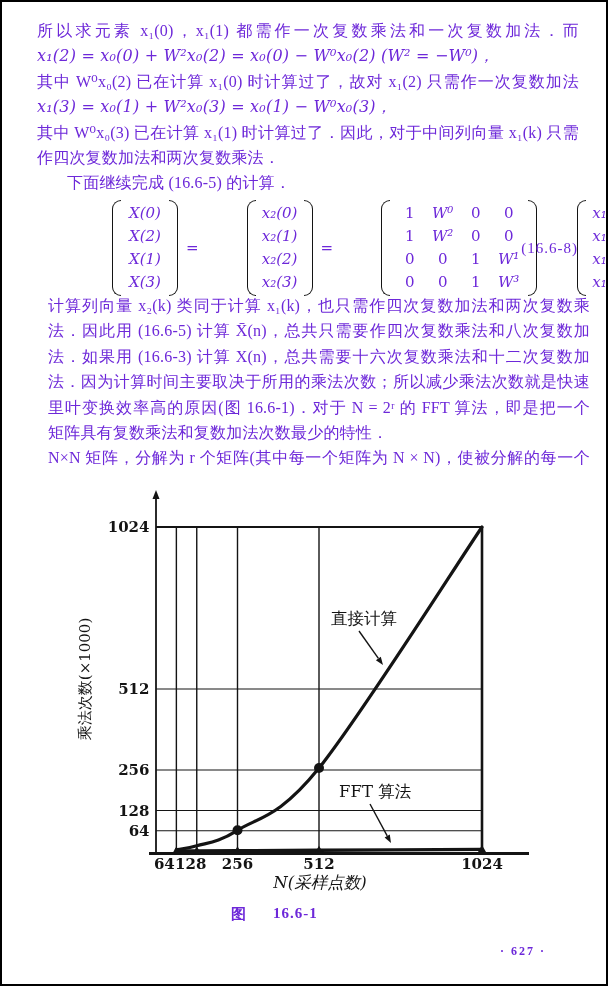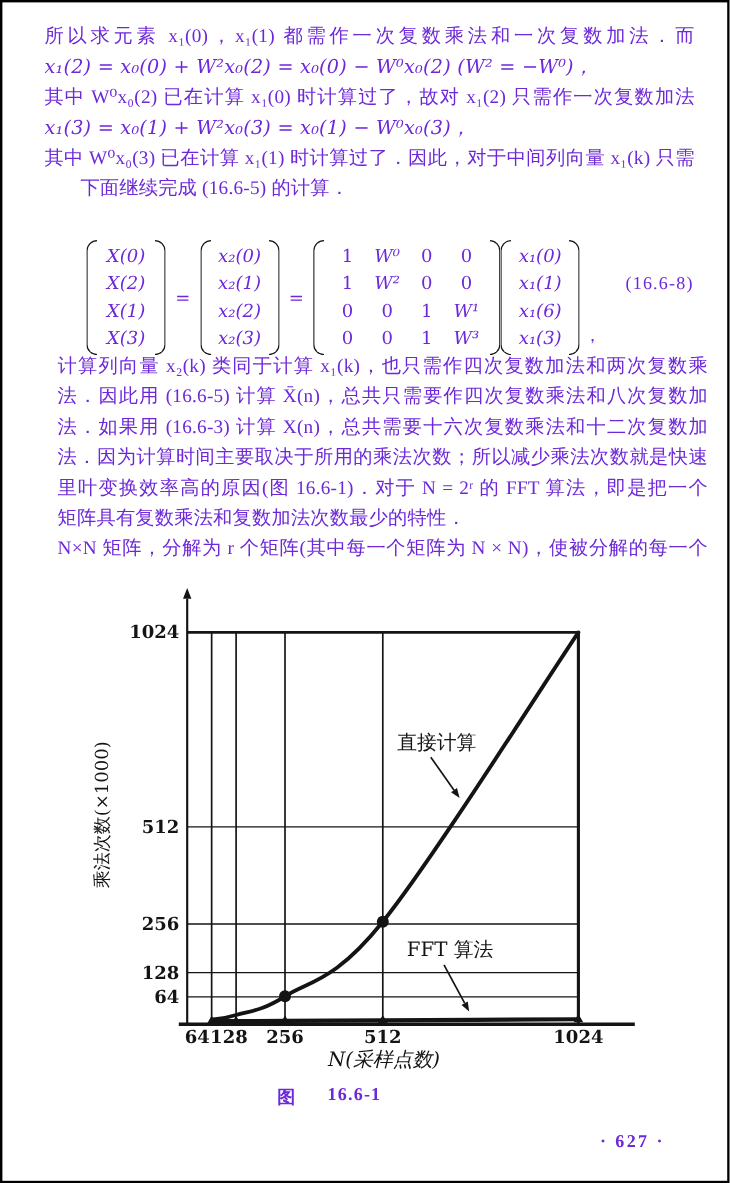--- a/index.html
+++ b/index.html
@@ -18,58 +18,59 @@
   }
   .full{white-space:normal;text-align:justify;text-align-last:justify;}
   .fcenter{text-align:left;font-style:italic;font-family:"DejaVu Serif",serif;}
   .indent{padding-left:30px;}
 
   
   .equation{
     position:absolute;left:70px;top:197px;display:flex;align-items:center;
     font-size:15px;font-family:"DejaVu Serif",serif;
   }
-  .parens{position:relative;padding:3px 12px;}
+  .parens{position:relative;padding:3px 12px;margin-left:40px;}
   .parens::before{
     content:"";position:absolute;left:0;top:1px;bottom:1px;width:8px;
     border:1.7px solid #141414;border-right:none;border-radius:9px 0 0 9px;
   }
   .parens::after{
     content:"";position:absolute;right:0;top:1px;bottom:1px;width:8px;
     border:1.7px solid #141414;border-left:none;border-radius:0 9px 9px 0;
   }
   .vcell{height:23px;line-height:23px;text-align:center;font-style:italic;min-width:42px;}
   .mat{display:grid;grid-template-columns:repeat(4,33px);}
   .mat .vcell{min-width:33px;}
   .upright{font-style:normal;}
   .eqsign{margin:0 8px;font-style:normal;}
   .eqcomma{margin-left:3px;align-self:flex-end;padding-bottom:8px;}
-  .eqnum{position:absolute;right:28px;top:227px;font-size:15px;letter-spacing:1px;}
+  .eqnum{position:absolute;right:28px;top:238px;font-size:15px;letter-spacing:1px;}
 
   .caption{
     position:absolute;left:229px;top:903px;display:flex;gap:26px;
     font-size:15px;font-weight:bold;letter-spacing:1px;
   }
   .pageno{
-    position:absolute;left:498px;top:942px;font-size:15px;font-weight:bold;
+    position:absolute;left:498px;top:942px;font-size:12px;font-weight:bold;
     letter-spacing:2px;
   }
   svg text{font-family:"DejaVu Serif",serif;fill:#141414;}
 </style>
 </head>
 <body>
 
 <div class="page">
 
   <div class="textblock" id="tb1">
     <div class="tline full">所以求元素 x₁(0)，x₁(1) 都需作一次复数乘法和一次复数加法．而</div>
     <div class="tline fcenter">x₁(2) = x₀(0) + W²x₀(2) = x₀(0) − W⁰x₀(2)  (W² = −W⁰)，</div>
     <div class="tline full">其中 W⁰x₀(2) 已在计算 x₁(0) 时计算过了，故对 x₁(2) 只需作一次复数加法</div>
     <div class="tline fcenter">x₁(3) = x₀(1) + W²x₀(3) = x₀(1) − W⁰x₀(3)，</div>
     <div class="tline full">其中 W⁰x₀(3) 已在计算 x₁(1) 时计算过了．因此，对于中间列向量 x₁(k) 只需</div>
+    <div class="tline">作四次复数加法和两次复数乘法．</div>
     <div class="tline indent">下面继续完成 (16.6-5) 的计算．</div>
   </div>
 
   <div class="equation">
     <div class="parens">
         <div id="vec-lhs">
           <div class="vcell">X(0)</div>
           <div class="vcell">X(2)</div>
           <div class="vcell">X(1)</div>
           <div class="vcell">X(3)</div>

